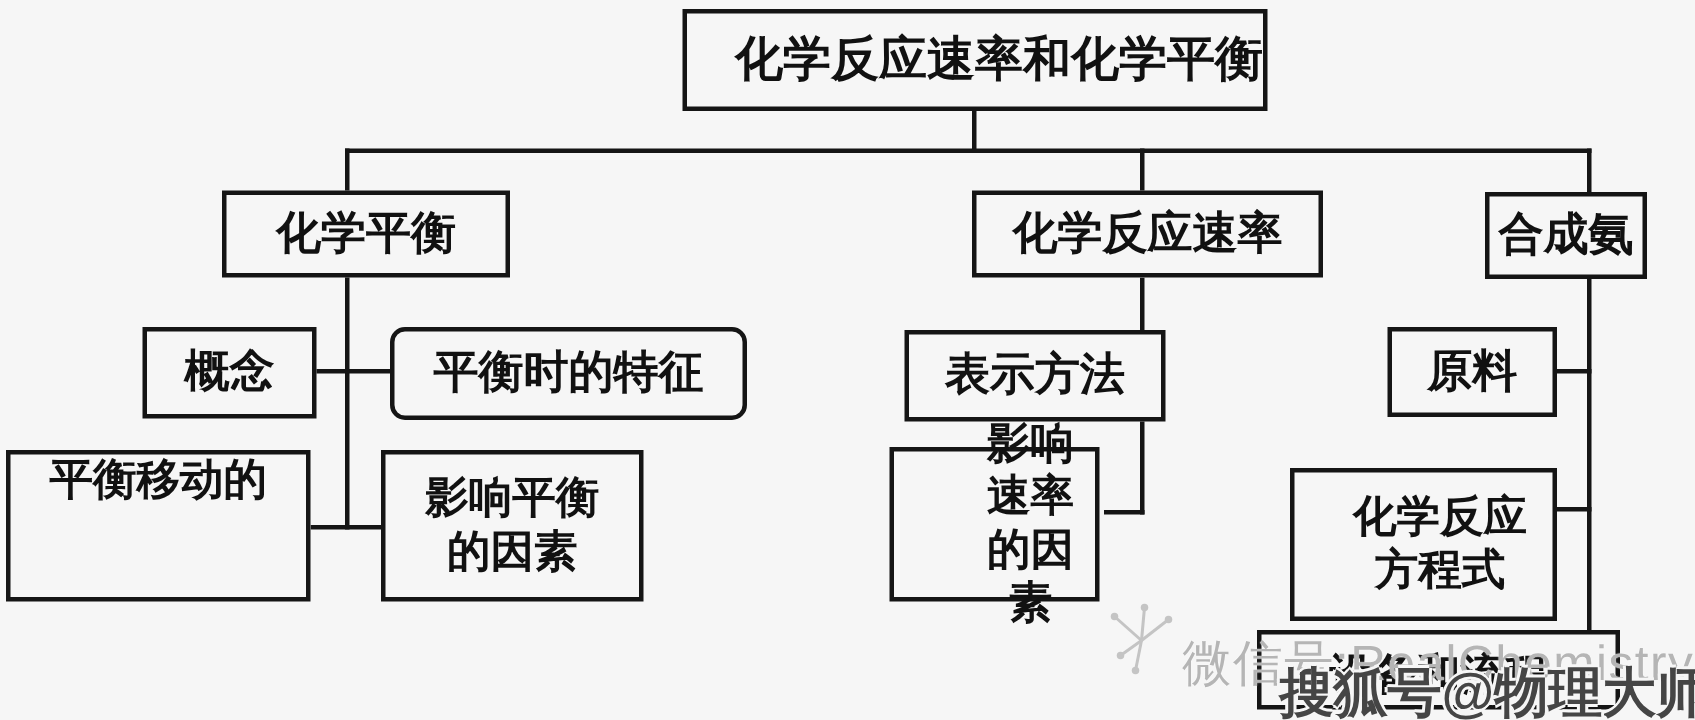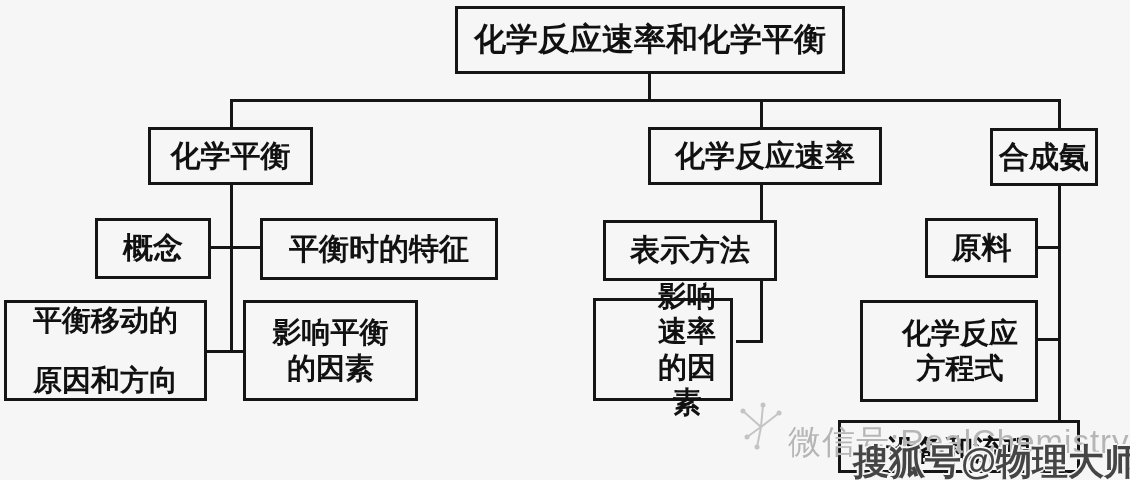--- a/index.html
+++ b/index.html
@@ -15,32 +15,32 @@
   }
   .node{
     position:absolute;border:3px solid var(--border);
     background:var(--bg);
     display:flex;flex-direction:column;align-items:center;justify-content:center;
     font-weight:700;text-align:center;line-height:1.22;
     box-sizing:border-box;z-index:2;
   }
   .conn{position:absolute;background:var(--border);z-index:1;}
   
-  .n-root      {left:455px;top:6px;  width:390px;height:68px;font-size:32px;}
-  .n-eq        {left:148px;top:127px;width:165px;height:58px;font-size:30px;}
+  .n-root      {left:455px;top:6px;  width:390px;height:68px;font-size:32px;align-items:flex-end;}
+  .n-eq        {left:148px;top:127px;width:192px;height:58px;font-size:30px;}
   .n-rate      {left:648px;top:127px;width:234px;height:58px;font-size:30px;font-family:Liberation Serif, serif;}
   .n-ammonia   {left:990px;top:128px;width:108px;height:58px;font-size:30px;}
   .n-concept   {left:95px; top:218px;width:116px;height:61px;font-size:30px;}
-  .n-features  {left:260px;top:218px;width:238px;height:62px;font-size:30px;}
+  .n-features  {left:260px;top:218px;width:238px;height:62px;font-size:30px;border-radius:10px;}
   .n-shift     {left:4px;  top:300px;width:203px;height:101px;font-size:29px;justify-content:space-between;}
-  .n-facteq    {left:243px;top:300px;width:175px;height:101px;font-size:29px;}
+  .n-facteq    {left:254px;top:300px;width:175px;height:101px;font-size:29px;}
   .n-methods   {left:563px;top:220px;width:174px;height:61px;font-size:30px;margin-left:40px;}
   .n-factrate  {left:593px;top:298px;width:140px;height:103px;font-size:29px;padding-left:48px;}
   .n-materials {left:925px;top:218px;width:113px;height:60px;font-size:30px;}
-  .n-equation  {left:860px;top:300px;width:178px;height:102px;font-size:29px;padding-left:22px;}
+  .n-equation  {left:860px;top:312px;width:178px;height:102px;font-size:29px;padding-left:22px;}
   .n-equipment {left:838px;top:420px;width:242px;height:53px;font-size:29px;justify-content:center;padding-top:8px;}
   
   .c-root-v    {left:648px; top:72px; width:3px; height:29px;}
   .c-top-h     {left:230px; top:99px; width:831px;height:3px;}
   .c-drop-eq   {left:230px; top:99px; width:3px; height:29px;}
   .c-drop-rate {left:760px; top:99px; width:3px; height:29px;}
   .c-drop-amm  {left:1058px;top:99px; width:3px; height:30px;}
   .c-trunk-eq  {left:230px; top:184px;width:3px; height:169px;}
   .c-eq-h1     {left:205px; top:246px;width:55px;height:3px;}
   .c-eq-h2     {left:207px; top:350px;width:53px;height:3px;}
@@ -102,21 +102,20 @@
 <div class="node n-concept">
   <span>概念</span>
 </div>
 
 <div class="node n-features">
   <span>平衡时的特征</span>
 </div>
 
 <div class="node n-shift">
   <div>平衡移动的</div>
-  <div>原因和方向</div>
 </div>
 
 <div class="node n-facteq">
   <div>影响平衡</div>
   <div>的因素</div>
 </div>
 
 <div class="node n-methods">
   <span>表示方法</span>
 </div>

